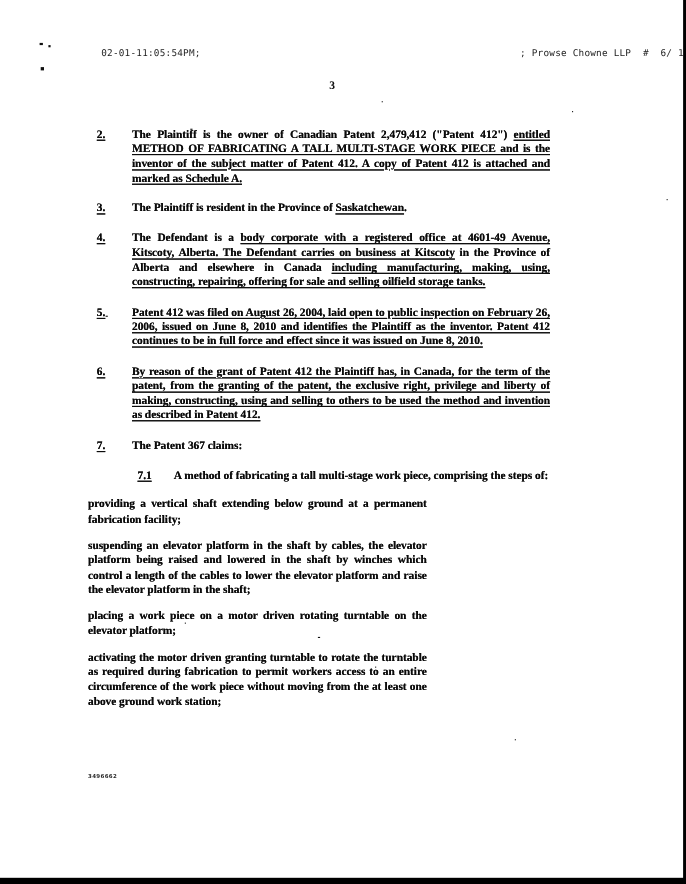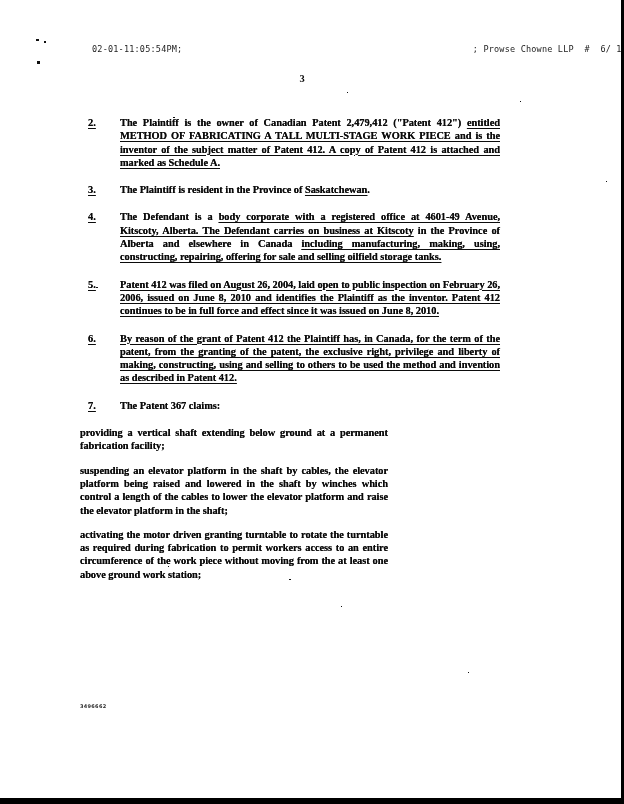--- a/index.html
+++ b/index.html
@@ -76,25 +76,32 @@
         <div class="ptext"><span class="seg-u">Patent 412 was filed on August 26, 2004, laid open to public inspection on February 26, 2006, issued on June 8, 2010 and identifies the Plaintiff as the inventor.  Patent 412 continues to be in full force and effect since it was issued on June 8, 2010.</span></div>
       </div>
       <div class="row main">
         <span class="num">6.</span>
         <div class="ptext"><span class="seg-u">By reason of the grant of Patent 412 the Plaintiff has, in Canada, for the term of the patent, from the granting of the patent, the exclusive right, privilege and liberty of making, constructing, using and selling to others to be used the method and invention as described in Patent 412.</span></div>
       </div>
       <div class="row main">
         <span class="num">7.</span>
         <div class="ptext"><span>The Patent 367 claims:</span></div>
       </div>
+      <div class="row claim">
+        <span class="num">7.1</span>
+        <div class="ptext"><span>A method of fabricating a tall multi-stage work piece, comprising the steps of:</span></div>
+      </div>
       <div class="row clause">
         <div class="ptext"><span>providing a vertical shaft extending below ground at a permanent fabrication facility;</span></div>
       </div>
       <div class="row clause">
         <div class="ptext"><span>suspending an elevator platform in the shaft by cables, the elevator platform being raised and lowered in the shaft by winches which control a length of the cables to lower the elevator platform and raise the elevator platform in the shaft;</span></div>
+      </div>
+      <div class="row clause">
+        <div class="ptext"><span>placing a work piece on a motor driven rotating turntable on the elevator platform;</span></div>
       </div>
       <div class="row clause">
         <div class="ptext"><span>activating the motor driven granting turntable to rotate the turntable as required during fabrication to permit workers access to an entire circumference of the work piece without moving from the at least one above ground work station;</span></div>
       </div>
     </div>
 
   <div class="doc-number">3496662</div>
 
   <div class="speck" style="left:36px;top:39px;width:3px;height:2px;"></div>
   <div class="speck" style="left:44px;top:41px;width:2px;height:2px;"></div>

